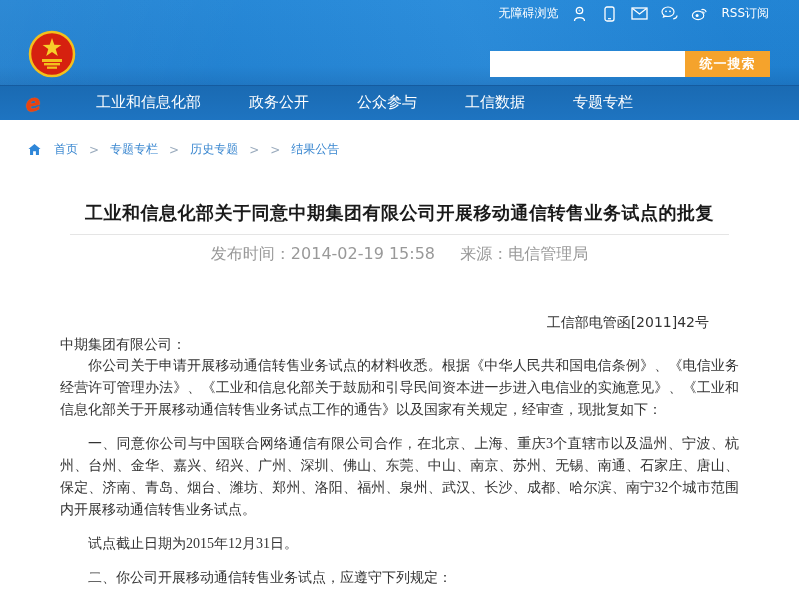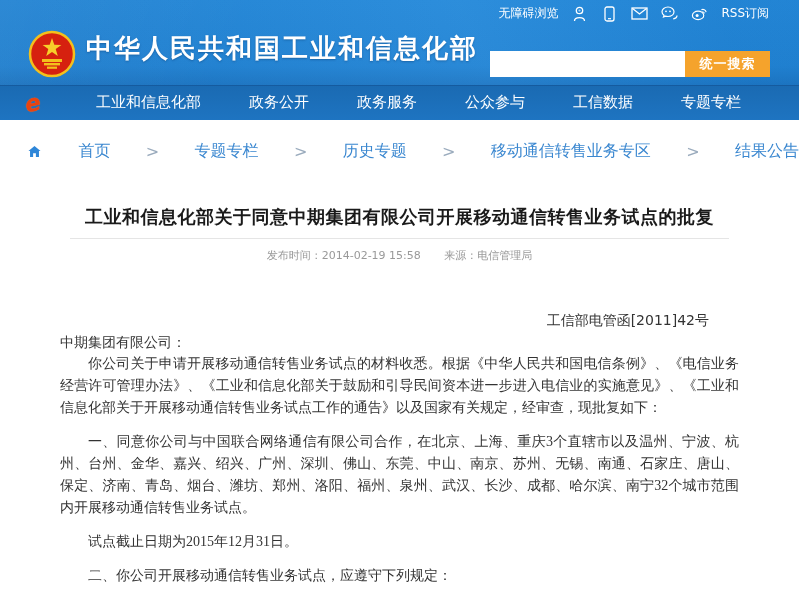--- a/index.html
+++ b/index.html
@@ -40,30 +40,30 @@
     box-shadow:inset 0 1px 0 rgba(0,30,70,0.18); }
   .nav-logo { width:26px; height:26px; margin-left:20px; display:flex; align-items:center; justify-content:center; }
   .nav-logo span { color:#e8430f; font-size:23px; font-weight:bold; font-style:italic;
     line-height:22px; transform:rotate(-12deg); text-shadow:0 0 1px #ff6a2a; }
   .nav-items { display:flex; margin-left:26px; }
   .nav-item { color:#fff; font-size:15px; padding:0 24px; cursor:pointer; white-space:nowrap; }
 
   
   .content { padding:21px 0 0 0; background:#fff; }
   .breadcrumb { display:flex; align-items:center; gap:11px; padding-left:28px;
-    font-size:16px; color:#9aabbd;justify-content:space-between; }
+    font-size:12px; color:#9aabbd; }
   .breadcrumb .crumb { color:#3a87d0; cursor:pointer; }
   .breadcrumb .sep { color:#9aabbd; }
   .home-icon { width:13px; height:13px; margin-right:2px; }
 
   .article { width:679px; margin:0 auto; padding:0 0; }
   .article-title { margin-top:43px; text-align:center; font-size:18px; font-weight:bold;
     color:#1a1a1a; letter-spacing:0.5px; }
   .title-rule { border:none; border-top:1px solid #e5e5e5; margin:9px 10px 0 10px; }
-  .meta-row { text-align:center; font-size:11px; color:#999; margin-top:9px; }
+  .meta-row { text-align:center; font-size:16px; color:#999; margin-top:9px; }
   .meta-row .meta-part { margin:0 10px; }
 
   .doc-body { margin-top:46px; font-size:14px; color:#333; }
   .doc-body .doc-no { text-align:right; margin-right:30px; line-height:22px; }
   .doc-body .salutation { line-height:22px; }
   .doc-body p.para { text-indent:2em; line-height:22px; margin-bottom:12px; text-align:justify;font-family:Liberation Serif, serif; }
 </style>
 </head>
 <body>
 
@@ -114,21 +114,20 @@
     <div class="header-main">
       <svg class="emblem" viewBox="0 0 48 48">
         <circle cx="24" cy="24" r="22" fill="#d6210f"></circle>
         <circle cx="24" cy="24" r="22" fill="none" stroke="#f3c01c" stroke-width="2.5"></circle>
         <path d="M24 8 L26.3 14.8 L33.4 14.9 L27.7 19.1 L29.8 26 L24 21.9 L18.2 26 L20.3 19.1 L14.6 14.9 L21.7 14.8 Z" fill="#f7cf2a"></path>
         <rect x="14" y="29" width="20" height="3" fill="#f3c01c"></rect>
         <rect x="16" y="33" width="16" height="2.4" fill="#f3c01c"></rect>
         <rect x="19" y="36.6" width="10" height="2.2" fill="#f3c01c"></rect>
       </svg>
       <div class="brand">
-        <div class="brand-cn">中华人民共和国工业和信息化部</div>
       </div>
 
       <div class="search-wrap">
         <div class="search-row">
           <input class="search-input" type="text" placeholder="" style="">
           <button class="search-btn">统一搜索</button>
         </div>
         <div class="quick-links">
           <span>看新闻</span>
           <span>找文件</span>
@@ -140,41 +139,39 @@
       </div>
     </div>
 
     <div class="navbar">
       <div class="nav-logo">
           <span>e</span>
         </div>
       <div class="nav-items">
         <span class="nav-item">工业和信息化部</span>
         <span class="nav-item">政务公开</span>
-        <span class="nav-item">政务服务</span>
         <span class="nav-item">公众参与</span>
         <span class="nav-item">工信数据</span>
         <span class="nav-item">专题专栏</span>
       </div>
     </div>
   </div>
 
   <div class="content">
 
     <div class="breadcrumb">
       <svg class="home-icon" viewBox="0 0 14 13">
         <path d="M7 0.5 L13.5 6 L11.8 6 L11.8 12.5 L8.5 12.5 L8.5 8.5 L5.5 8.5 L5.5 12.5 L2.2 12.5 L2.2 6 L0.5 6 Z" fill="#2e86d8"></path>
       </svg>
       <span class="crumb">首页</span>
       <span class="sep">&gt;</span>
       <span class="crumb">专题专栏</span>
       <span class="sep">&gt;</span>
       <span class="crumb">历史专题</span>
       <span class="sep">&gt;</span>
-      <span class="crumb">移动通信转售业务专区</span>
       <span class="sep">&gt;</span>
       <span class="crumb">结果公告</span>
     </div>
 
     <div class="article">
       <h1 class="article-title">工业和信息化部关于同意中期集团有限公司开展移动通信转售业务试点的批复</h1>
       <hr class="title-rule">
       <div class="meta-row">
         <span class="meta-part">
           <span>发布时间：</span><span>2014-02-19 15:58</span>

